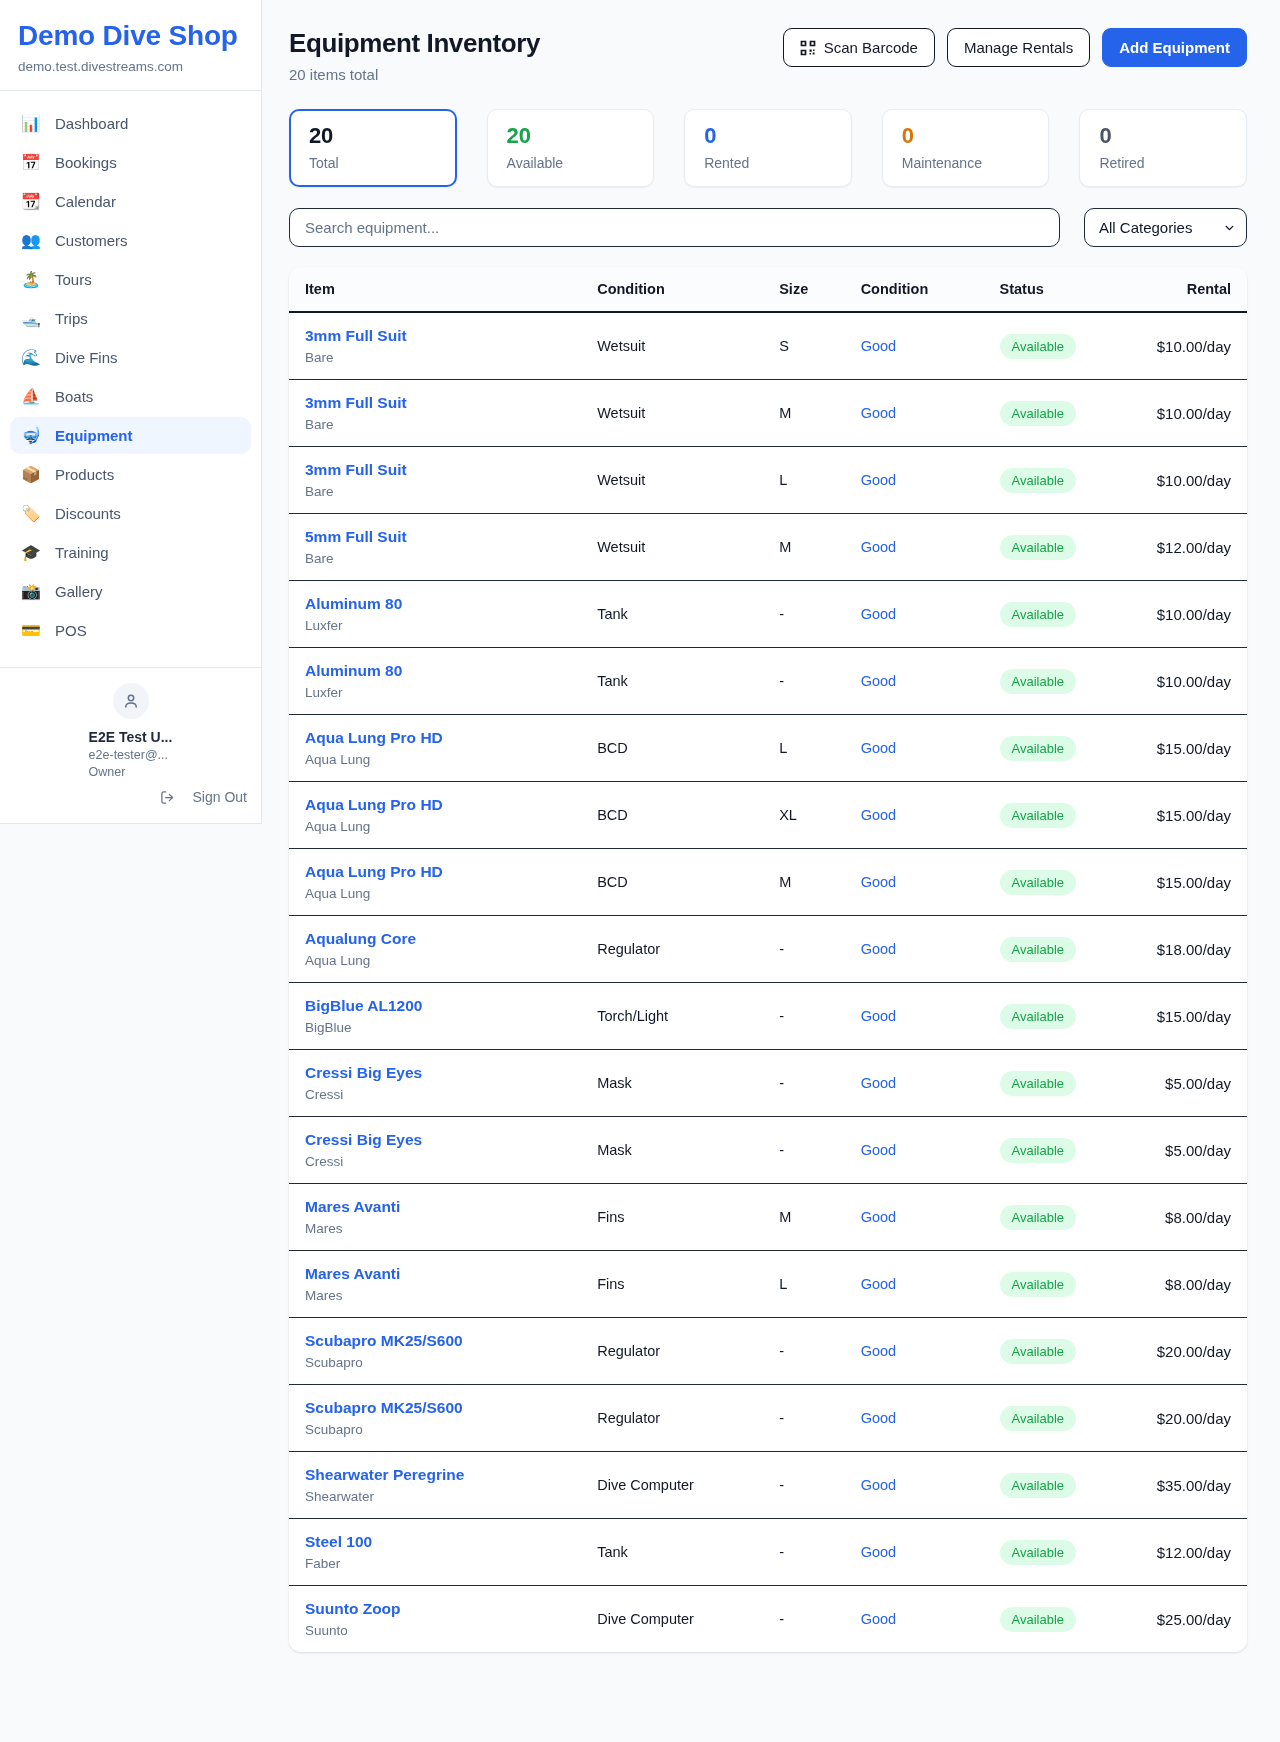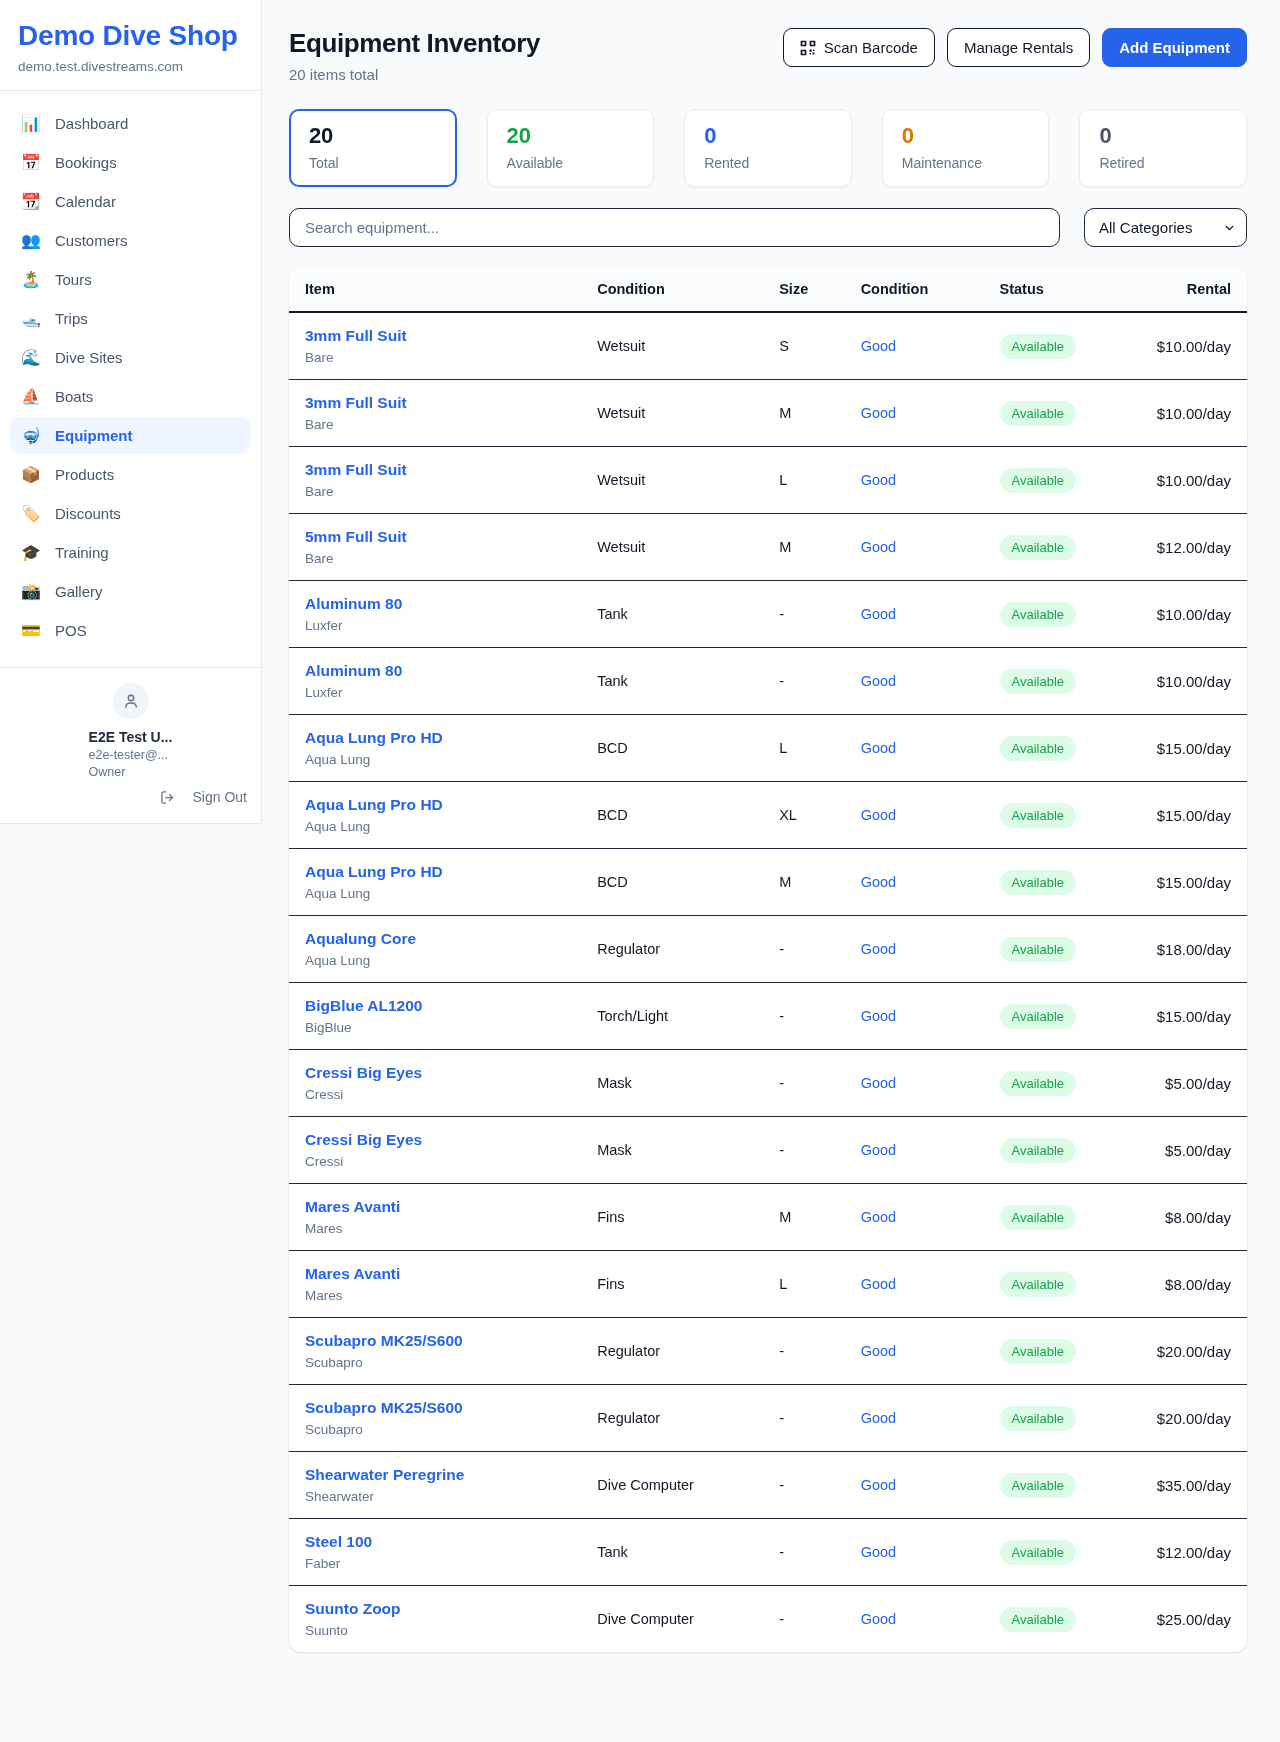--- a/index.html
+++ b/index.html
@@ -141,21 +141,21 @@
         <div class="nav-item">
           <span class="nav-icon">🏝️</span>
           <span class="nav-label">Tours</span>
         </div>
         <div class="nav-item">
           <span class="nav-icon">🛥️</span>
           <span class="nav-label">Trips</span>
         </div>
         <div class="nav-item">
           <span class="nav-icon">🌊</span>
-          <span class="nav-label">Dive Sites</span>
+          <span class="nav-label">Dive Fins</span>
         </div>
         <div class="nav-item">
           <span class="nav-icon">⛵</span>
           <span class="nav-label">Boats</span>
         </div>
         <div class="nav-item active">
           <span class="nav-icon">🤿</span>
           <span class="nav-label">Equipment</span>
         </div>
         <div class="nav-item">

